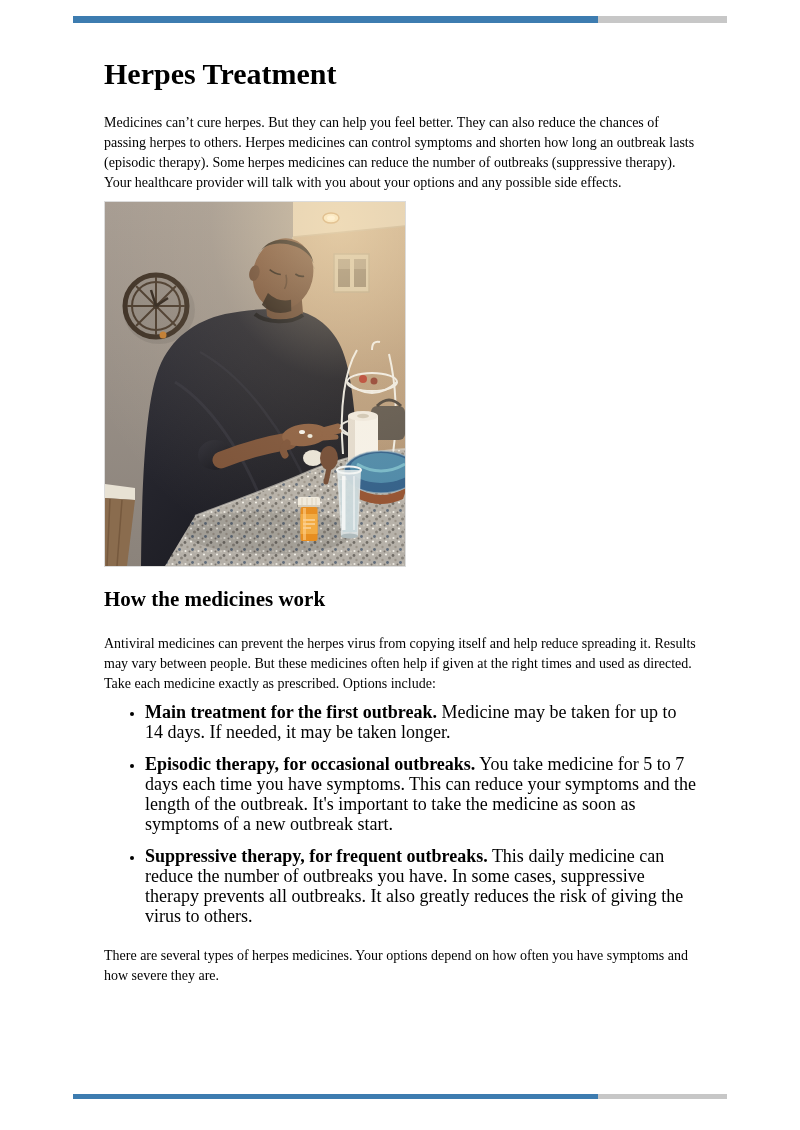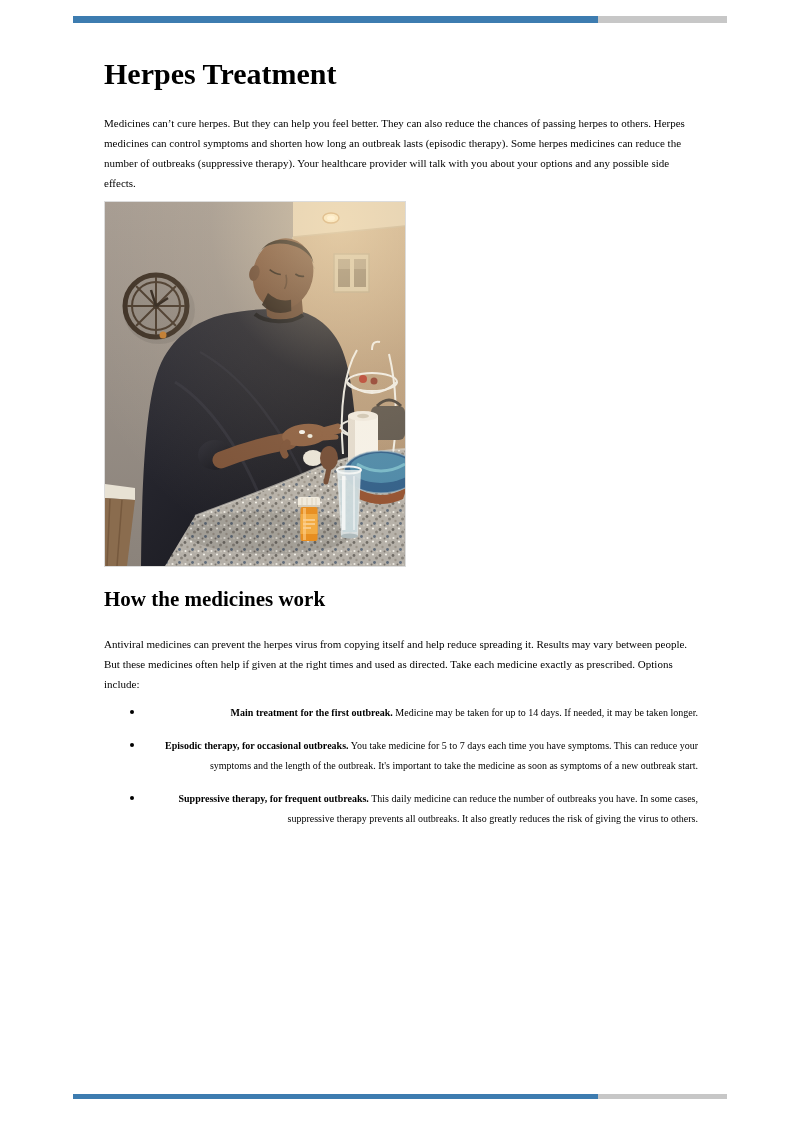--- a/index.html
+++ b/index.html
@@ -5,28 +5,28 @@
   html,body{margin:0;padding:0;background:#fff;}
   .page{position:relative;width:800px;height:1102px;background:#ffffff;overflow:hidden;
         font-family:"Liberation Serif","DejaVu Serif",serif;color:#000;}
   .rule{position:absolute;left:73px;width:654px;display:flex;}
   .rule-top{top:16px;height:7px;}
   .rule-bottom{top:1094px;height:5px;}
   .rule-blue{width:525px;height:100%;}
   .rule-gray{flex:1;height:100%;}
   .content{position:absolute;left:104px;top:0;width:594px;}
   h1{margin:57px 0 0;font-size:30px;line-height:34px;font-weight:700;}
-  p{font-size:11px;line-height:20px;}
+  p{font-size:14px;line-height:20px;}
   .intro{margin:22px 0 0;}
   .photo{margin:8px 0 0;width:300px;height:364px;border:1px solid #dcdcdc;padding:0;}
   .photo svg{display:block;width:300px;height:364px;}
   h2{margin:19px 0 0;font-size:21px;line-height:26px;font-weight:700;}
   .body{margin:22px 0 0;}
   ul{margin:8px 0 0;padding:0 0 0 41px;list-style:disc;}
-  li{font-size:10px;line-height:20px;margin:0 0 12px;text-align:right;}
+  li{font-size:18px;line-height:20px;margin:0 0 12px;}
   li::marker{font-size:13px;}
   .h2-types{margin-top:14px;}
   .last{margin-top:20px;}
   .footer-row{position:absolute;left:73px;top:1101px;width:654px;display:flex;
         justify-content:space-between;align-items:center;
         font-family:"Liberation Sans","DejaVu Sans",sans-serif;font-style:italic;
         font-size:10px;color:#8a8a8a;}
 </style>
 </head>
 <body>
@@ -208,20 +208,21 @@
 
     <h2>How the medicines work</h2>
     <p class="body">Antiviral medicines can prevent the herpes virus from copying itself and help reduce spreading it. Results may vary between people. But these medicines often help if given at the right times and used as directed. Take each medicine exactly as prescribed. Options include:</p>
 
     <ul>
       <li><strong>Main treatment for the first outbreak.</strong><span> Medicine may be taken for up to 14 days. If needed, it may be taken longer.</span></li>
       <li><strong>Episodic therapy, for occasional outbreaks.</strong><span> You take medicine for 5 to 7 days each time you have symptoms. This can reduce your symptoms and the length of the outbreak. It's important to take the medicine as soon as symptoms of a new outbreak start.</span></li>
       <li><strong>Suppressive therapy, for frequent outbreaks.</strong><span> This daily medicine can reduce the number of outbreaks you have. In some cases, suppressive therapy prevents all outbreaks. It also greatly reduces the risk of giving the virus to others.</span></li>
     </ul>
 
+    <p class="body last">There are several types of herpes medicines. Your options depend on how often you have symptoms and how severe they are.</p>
 
   </div>
 
   <div class="rule rule-bottom">
     <div class="rule-blue" style="background: rgb(61, 124, 176);"></div>
     <div class="rule-gray" style="background: rgb(199, 199, 199);"></div>
   </div>
 
   <div class="footer-row">
     <span>© Krames</span>

